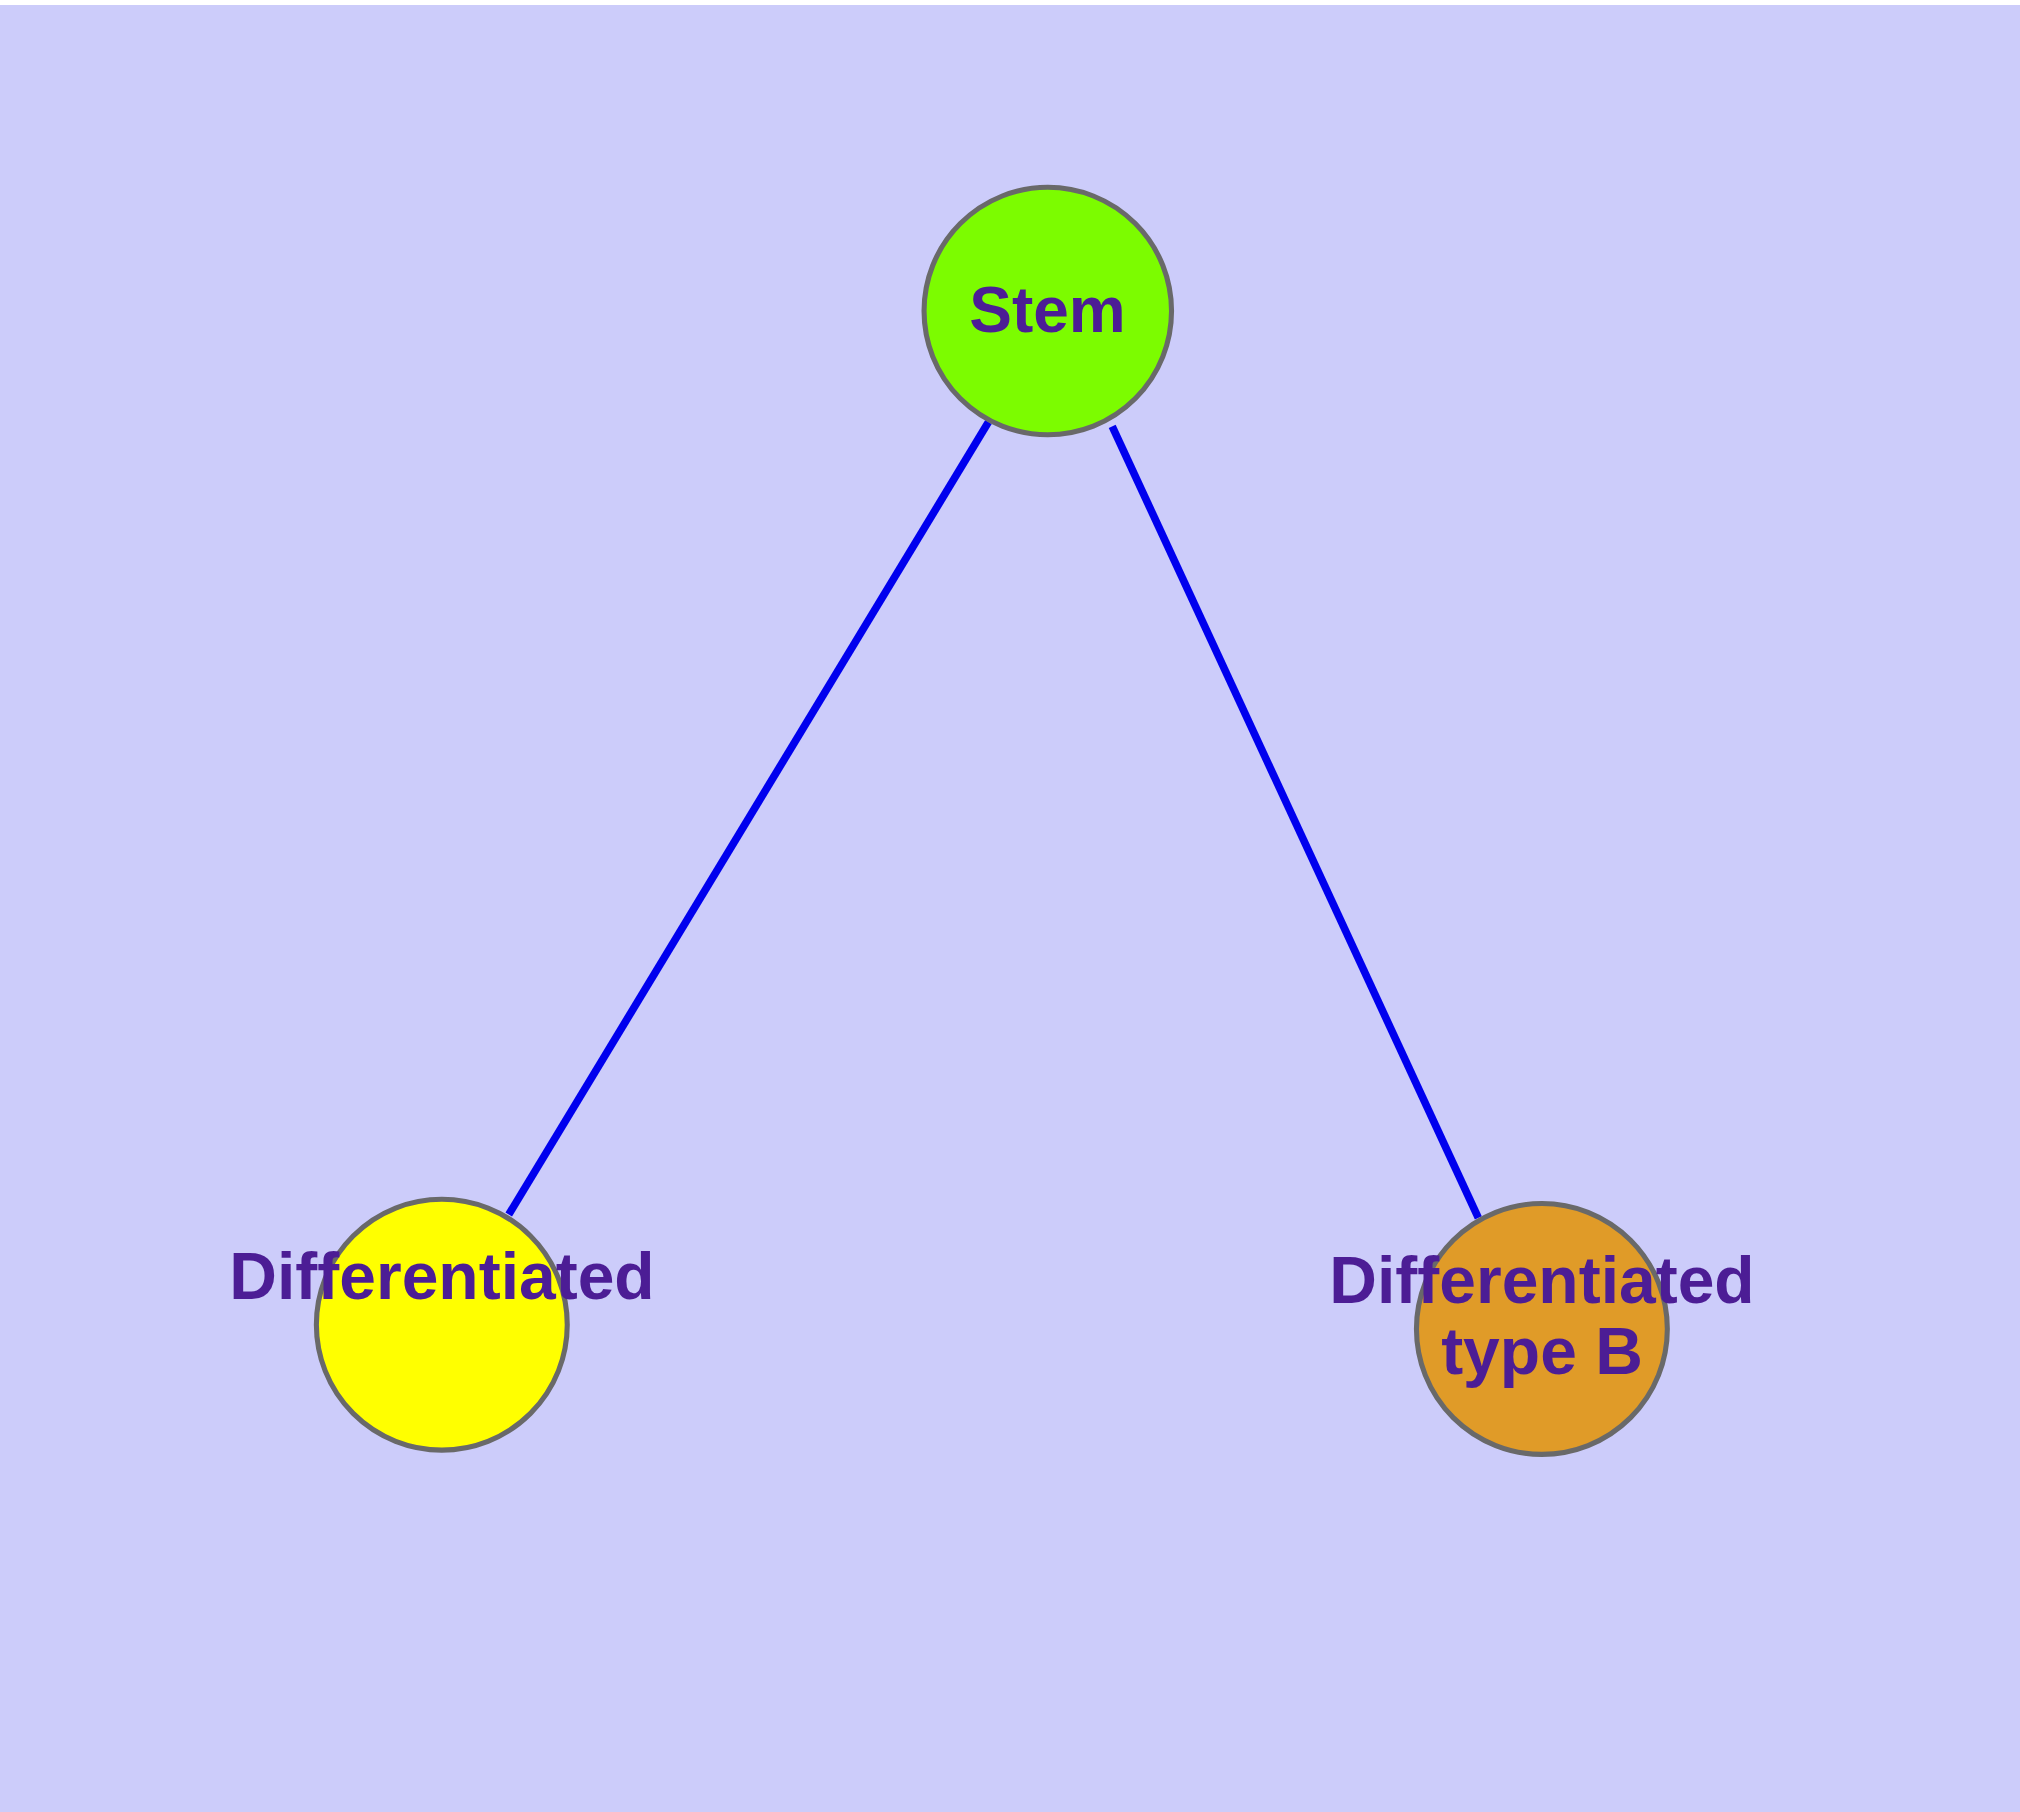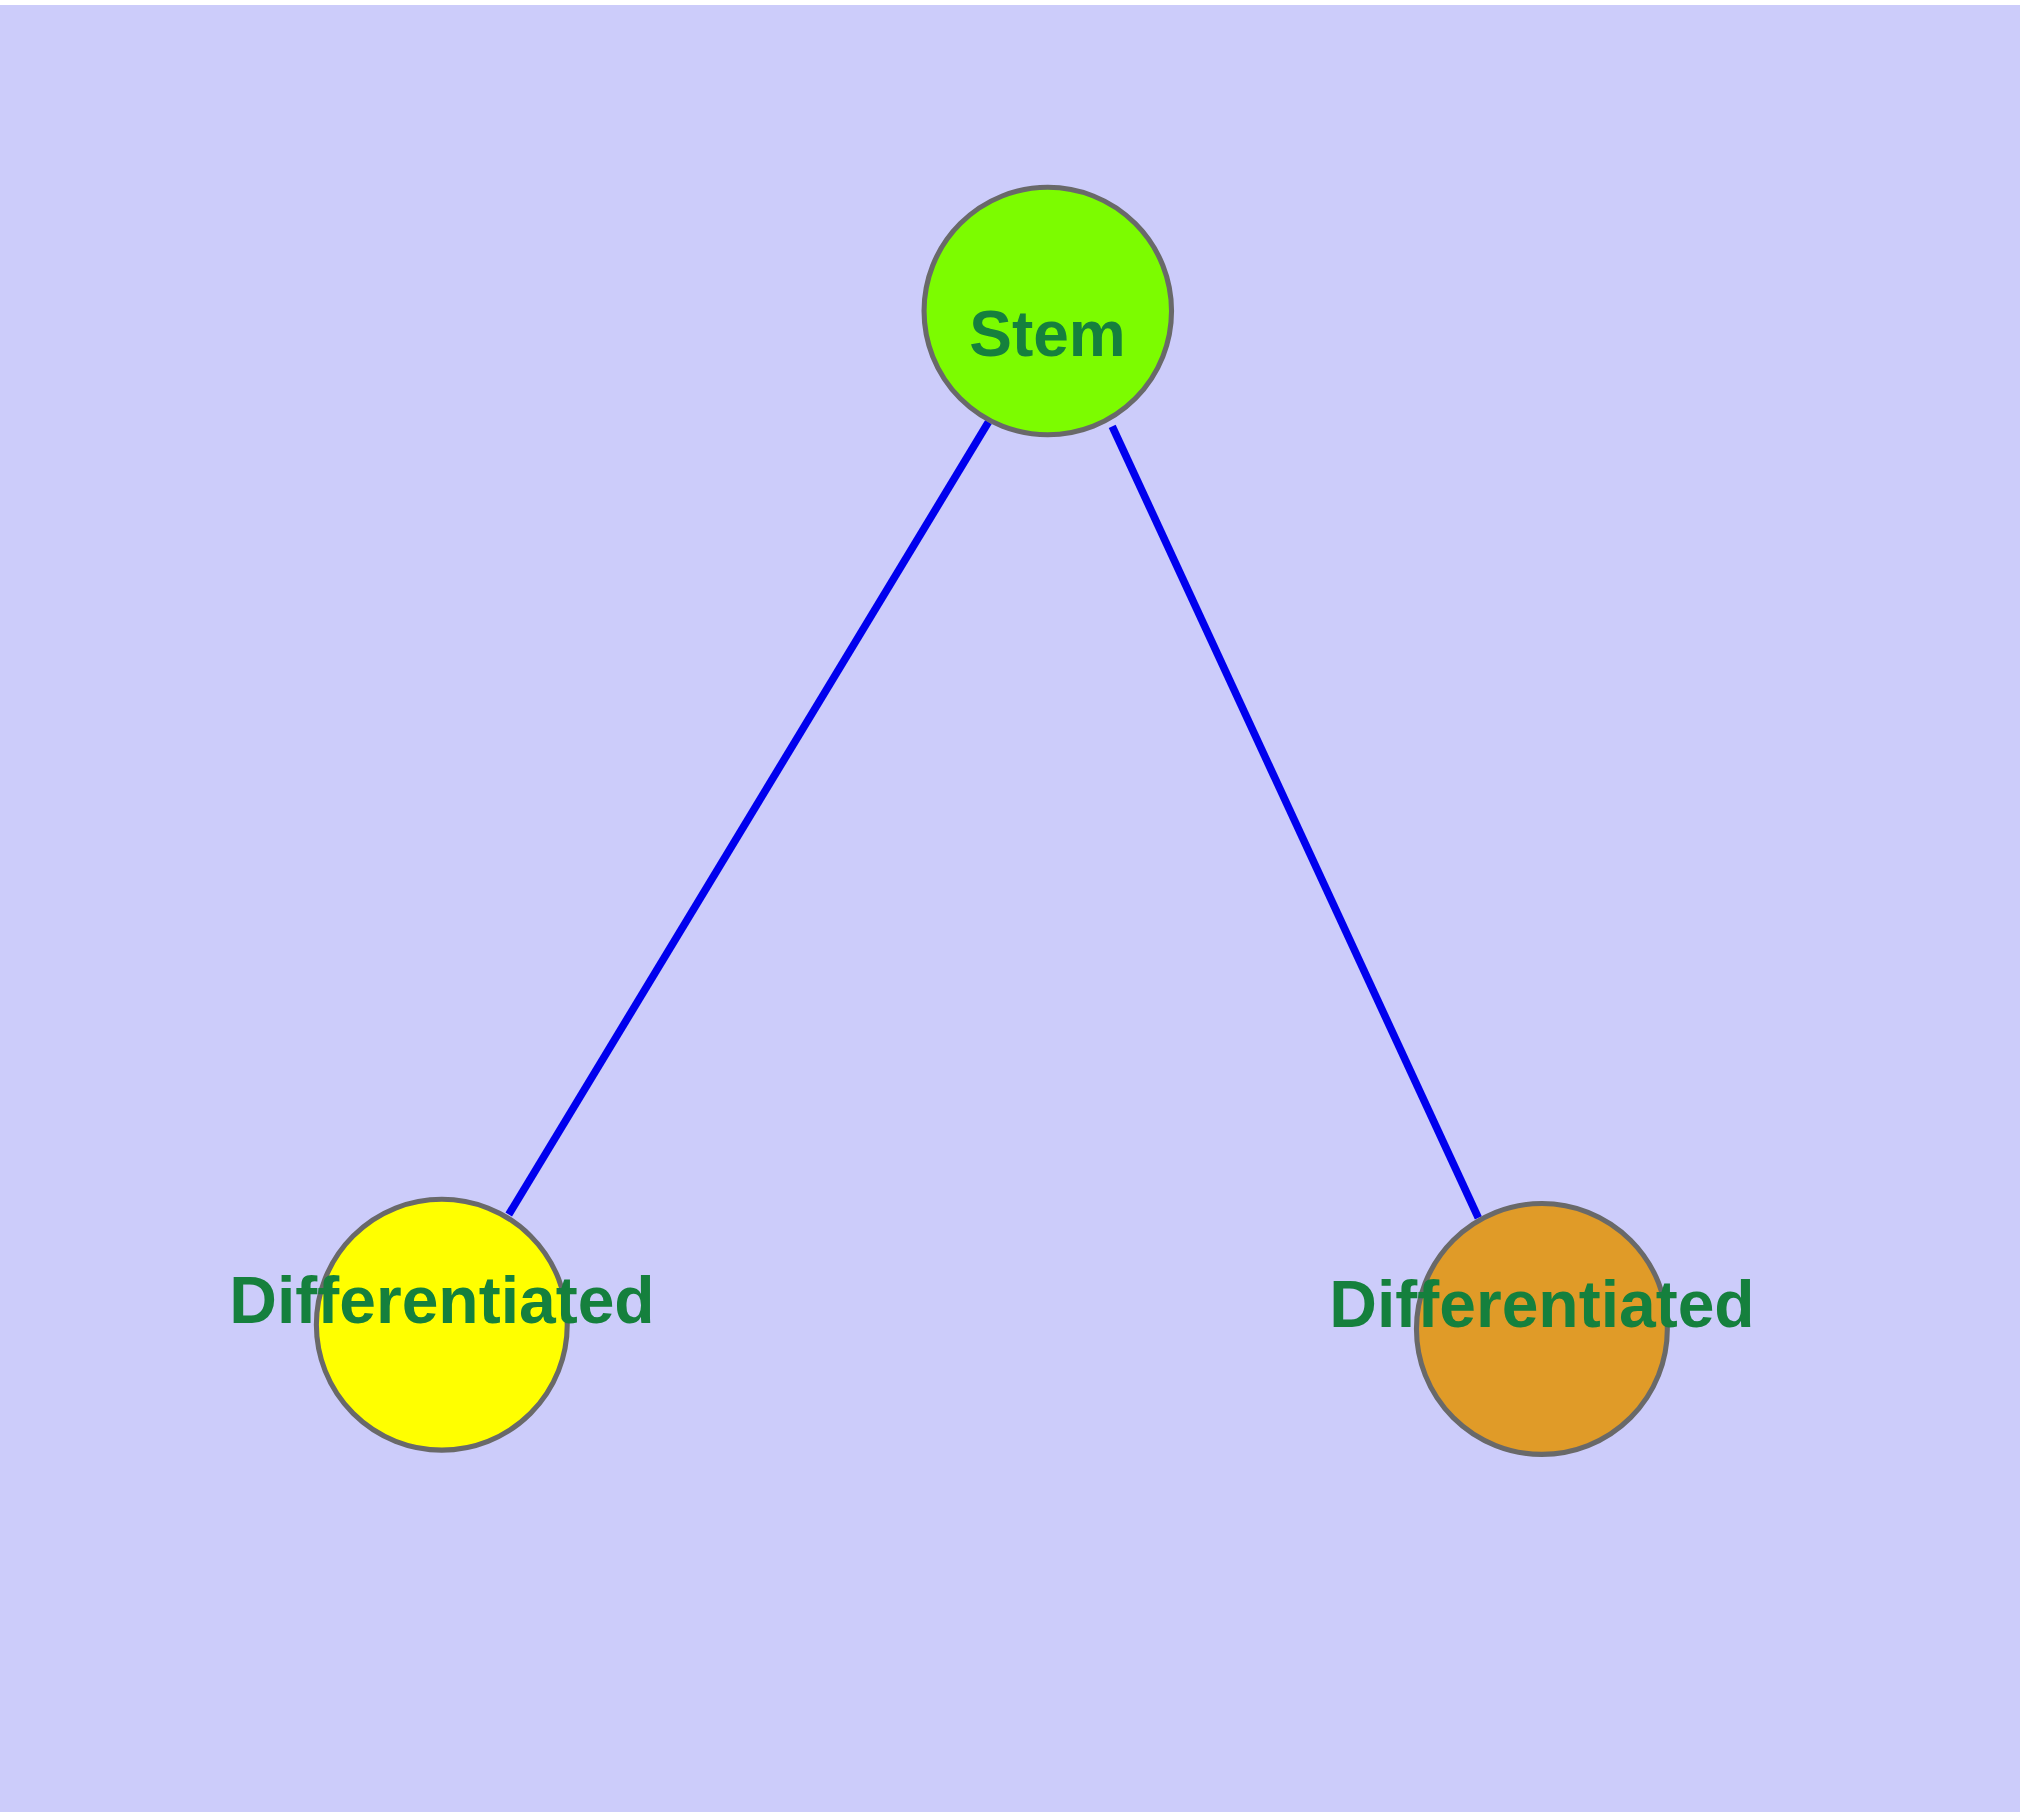--- a/index.html
+++ b/index.html
@@ -27,26 +27,25 @@
   #graph-svg {
     position: absolute;
     left: 0;
     top: 0;
     width: 2021px;
     height: 1812px;
   }
   .node-label {
     position: absolute;
     text-align: center;
-    color: #15803d;
+    color: #4c1d95;
     font-weight: bold;
     line-height: 1.08;
     white-space: pre;
     pointer-events: none;
-    margin-top: 24px;
     -webkit-font-smoothing: antialiased;
   }
   #label-stem {
     font-size: 64px;
     left: 793px;
     top: 276px;
     width: 509px;
   }
   #label-diff-a {
     font-size: 66px;
@@ -80,16 +79,16 @@
       <circle cx="1819" cy="1568" r="148" fill="#e09b28" stroke="#696969" stroke-width="6"></circle>
       <circle cx="1236" cy="367" r="146" fill="#7cfc00" stroke="#696969" stroke-width="6"></circle>
     </g>
 
   </svg>
 
   <div class="node-label" id="label-stem"><span>Stem</span></div>
 
   <div class="node-label" id="label-diff-a"><span>Differentiated</span><br></div>
 
-  <div class="node-label" id="label-diff-b"><span>Differentiated</span><br></div>
+  <div class="node-label" id="label-diff-b"><span>Differentiated</span><br><span>type B</span></div>
 
 </div>
 
 
 </body></html>

